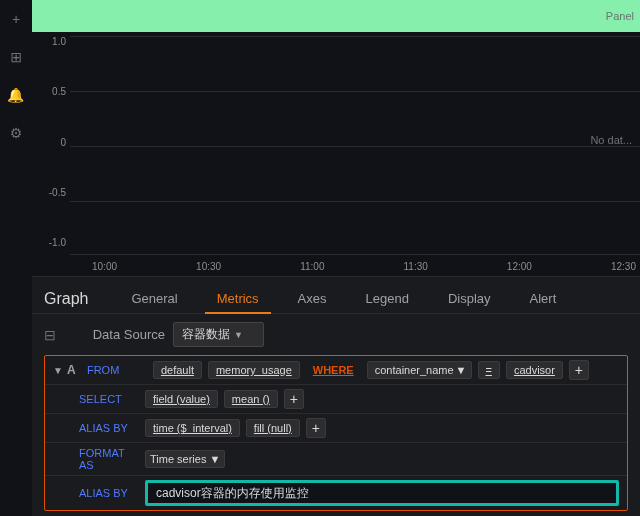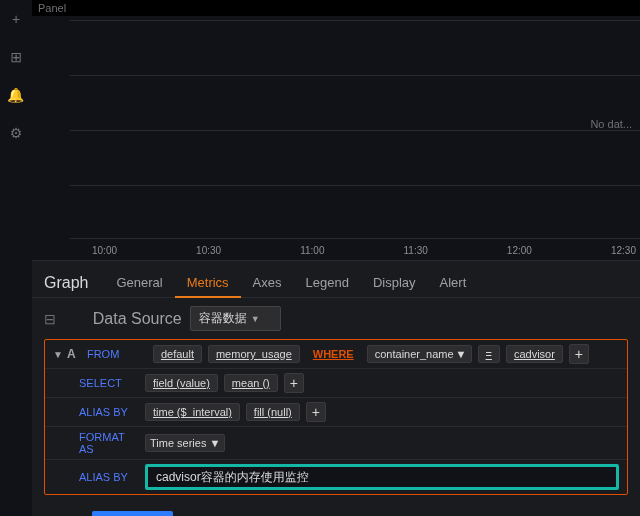--- a/index.html
+++ b/index.html
@@ -40,23 +40,23 @@
     .main {
       flex: 1;
       display: flex;
       flex-direction: column;
       overflow: hidden;
     }
 
     
     .panel-header {
       display: flex;
-      justify-content: flex-start;
-      padding: 2px 6px;
-      background: #000000;
+      justify-content: flex-end;
+      padding: 10px 6px;
+      background: #86efac;
       font-size: 11px;
       color: #6e7175;
     }
 
     
     .chart-area {
       flex: 0 0 245px;
       background: #111217;
       position: relative;
       border-bottom: 1px solid #2a2a2f;
@@ -134,21 +134,21 @@
       background: #1a1b1e;
       overflow-y: auto;
     }
 
     
     .tabs-row {
       display: flex;
       align-items: center;
       padding: 8px 12px 0 12px;
       border-bottom: 1px solid #2a2a2f;
-      gap: 0;
+      gap: 15px;
     }
     .panel-title {
       font-size: 16px;
       color: #d8d9da;
       margin-right: 16px;
       font-weight: 400;
     }
     .tab {
       padding: 6px 12px;
       cursor: pointer;
@@ -173,21 +173,21 @@
       align-items: center;
       margin-bottom: 8px;
       gap: 8px;
     }
     .datasource-icon {
       color: #6e7175;
       font-size: 14px;
     }
     .datasource-label {
       color: #9fa1a3;
-      font-size: 16px;
+      font-size: 13px;
       padding-left: 29px;
     }
     .datasource-select {
       background: #2d2d2f;
       border: 1px solid #444;
       color: #d8d9da;
       padding: 3px 20px 3px 8px;
       border-radius: 2px;
       font-size: 12px;
       cursor: pointer;
@@ -347,20 +347,27 @@
 
 <div class="main">
 
   <div class="panel-header">
     <span>Panel</span>
   </div>
 
   <div class="chart-area">
     <div class="chart-canvas">
 
+      <div class="y-axis">
+        <span class="y-label">1.0</span>
+        <span class="y-label">0.5</span>
+        <span class="y-label">0</span>
+        <span class="y-label">-0.5</span>
+        <span class="y-label">-1.0</span>
+      </div>
 
       <div class="grid-lines">
         <div class="grid-line" style="top:0%;"></div>
         <div class="grid-line" style="top:25%;"></div>
         <div class="grid-line" style="top:50%;"></div>
         <div class="grid-line" style="top:75%;"></div>
         <div class="grid-line" style="top:99%;"></div>
       </div>
 
       <div class="no-data-label">No dat...</div>

